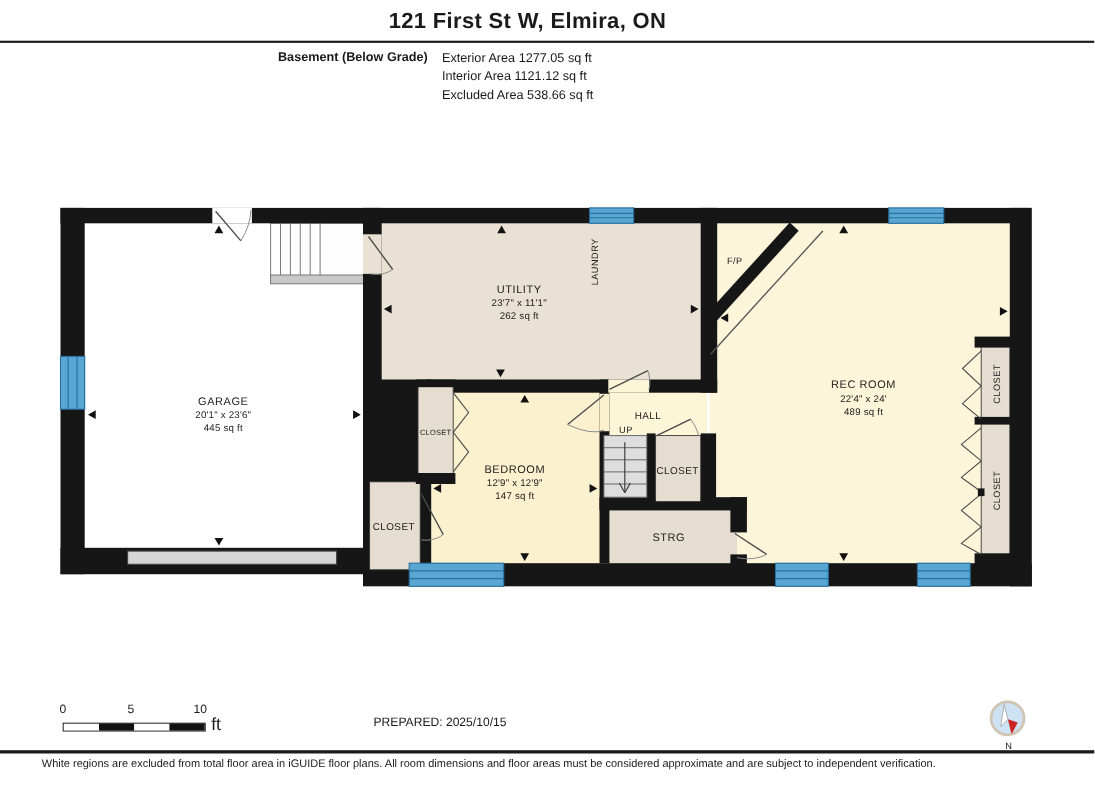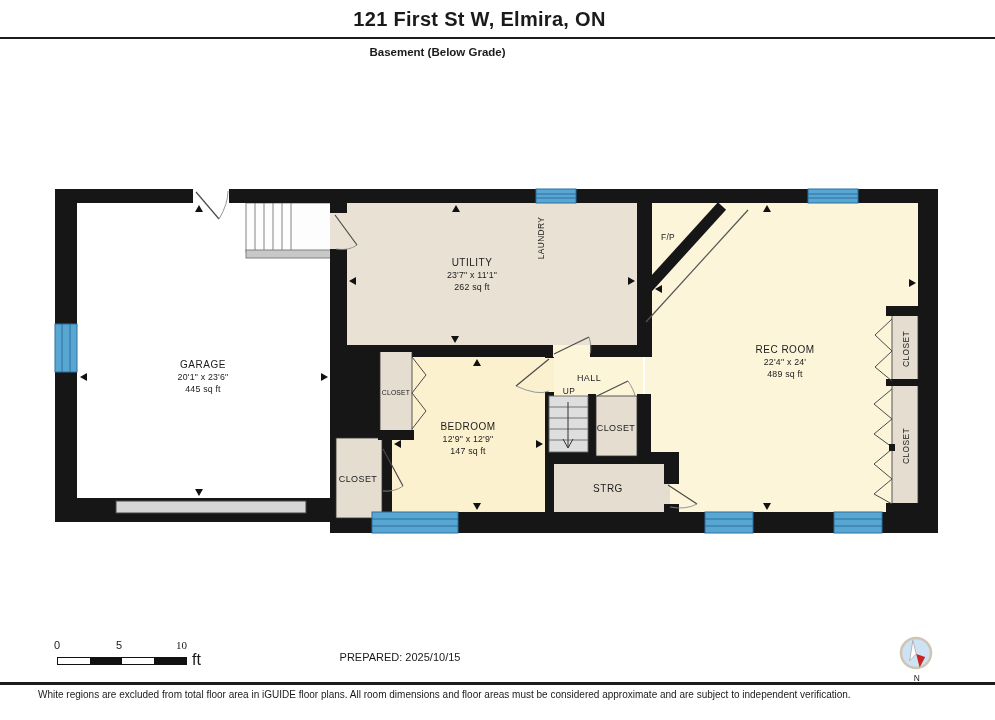--- a/index.html
+++ b/index.html
@@ -1,27 +1,27 @@
 <!DOCTYPE html>
 <html><head>
 <meta charset="utf-8">
 <style>
   html,body{margin:0;padding:0;background:#fff;width:995px;height:720px;overflow:hidden;
     font-family:"Liberation Sans",sans-serif;color:#1a1a1a;position:relative;}
   .abs{position:absolute;}
   .page-title{top:8px;left:0;width:959px;text-align:center;font-size:20px;font-weight:bold;letter-spacing:.3px;}
   .title-rule{top:37px;left:0;width:995px;height:2px;background:#1c1c1c;}
-  .stats-wrap{top:45px;left:0;width:792px;display:flex;justify-content:center;padding-left:48px;}
+  .stats-wrap{top:45px;left:0;width:792px;display:flex;justify-content:center;}
   .floor-label{font-size:11.5px;font-weight:bold;margin-right:13px;padding-top:1px;}
   .stats div{font-size:11.5px;line-height:17px;}
   .plan-svg{top:0;left:0;}
   .scalebar{top:639px;left:57px;width:160px;font-size:11px;}
   .scale-ticks{position:relative;height:14px;}
   .scale-ticks span{position:absolute;top:0;}
-  .tick0{left:-3px;} .tick5{left:59px;} .tick10{left:119px;font-family:Liberation Serif, serif;}
+  .tick0{left:-3px;} .tick5{left:59px;} .tick10{left:119px;}
   .bar-row{display:flex;align-items:flex-end;margin-top:2px;}
   .bar{display:flex;border:1px solid #111;height:6px;width:128px;}
   .bar i{display:block;height:6px;width:32px;}
   .seg-w{background:#fff;} .seg-b{background:#111;}
   .bar-unit{font-size:16px;margin-left:5px;line-height:10px;}
   .prepared{top:651px;left:0;width:800px;text-align:center;font-size:11px;}
   .footer-rule{top:682px;left:0;width:995px;height:3px;background:#1c1c1c;}
   .disclaimer{top:689px;left:38px;width:930px;font-size:10px;}
   .compass{top:631px;left:894px;}
   text{fill:#1b1b1b;}
@@ -32,20 +32,25 @@
   .rs9{font:9px "Liberation Sans",sans-serif;letter-spacing:.4px;}
   .mid{text-anchor:middle;}
 </style>
 </head>
 <body>
 
 <div class="abs page-title">121 First St W, Elmira, ON</div>
 <div class="abs title-rule"></div>
 <div class="abs stats-wrap">
   <div class="floor-label">Basement (Below Grade)</div>
+  <div class="stats">
+    <div>Exterior Area 1277.05 sq ft</div>
+    <div>Interior Area 1121.12 sq ft</div>
+    <div>Excluded Area 538.66 sq ft</div>
+  </div>
 </div>
 
 <svg class="abs plan-svg" width="995" height="720" viewBox="0 0 995 720">
 
   <g>
     <rect x="70" y="200" width="268" height="305" fill="#ffffff"></rect>
     <rect x="340" y="200" width="305" height="152" fill="#e9e1d3"></rect>
     <rect x="645" y="200" width="280" height="318" fill="#fcf5da"></rect>
     <rect x="384" y="350" width="170" height="164" fill="#fcf1cf"></rect>
     <rect x="548" y="350" width="95" height="52" fill="#fdf5d8"></rect>

